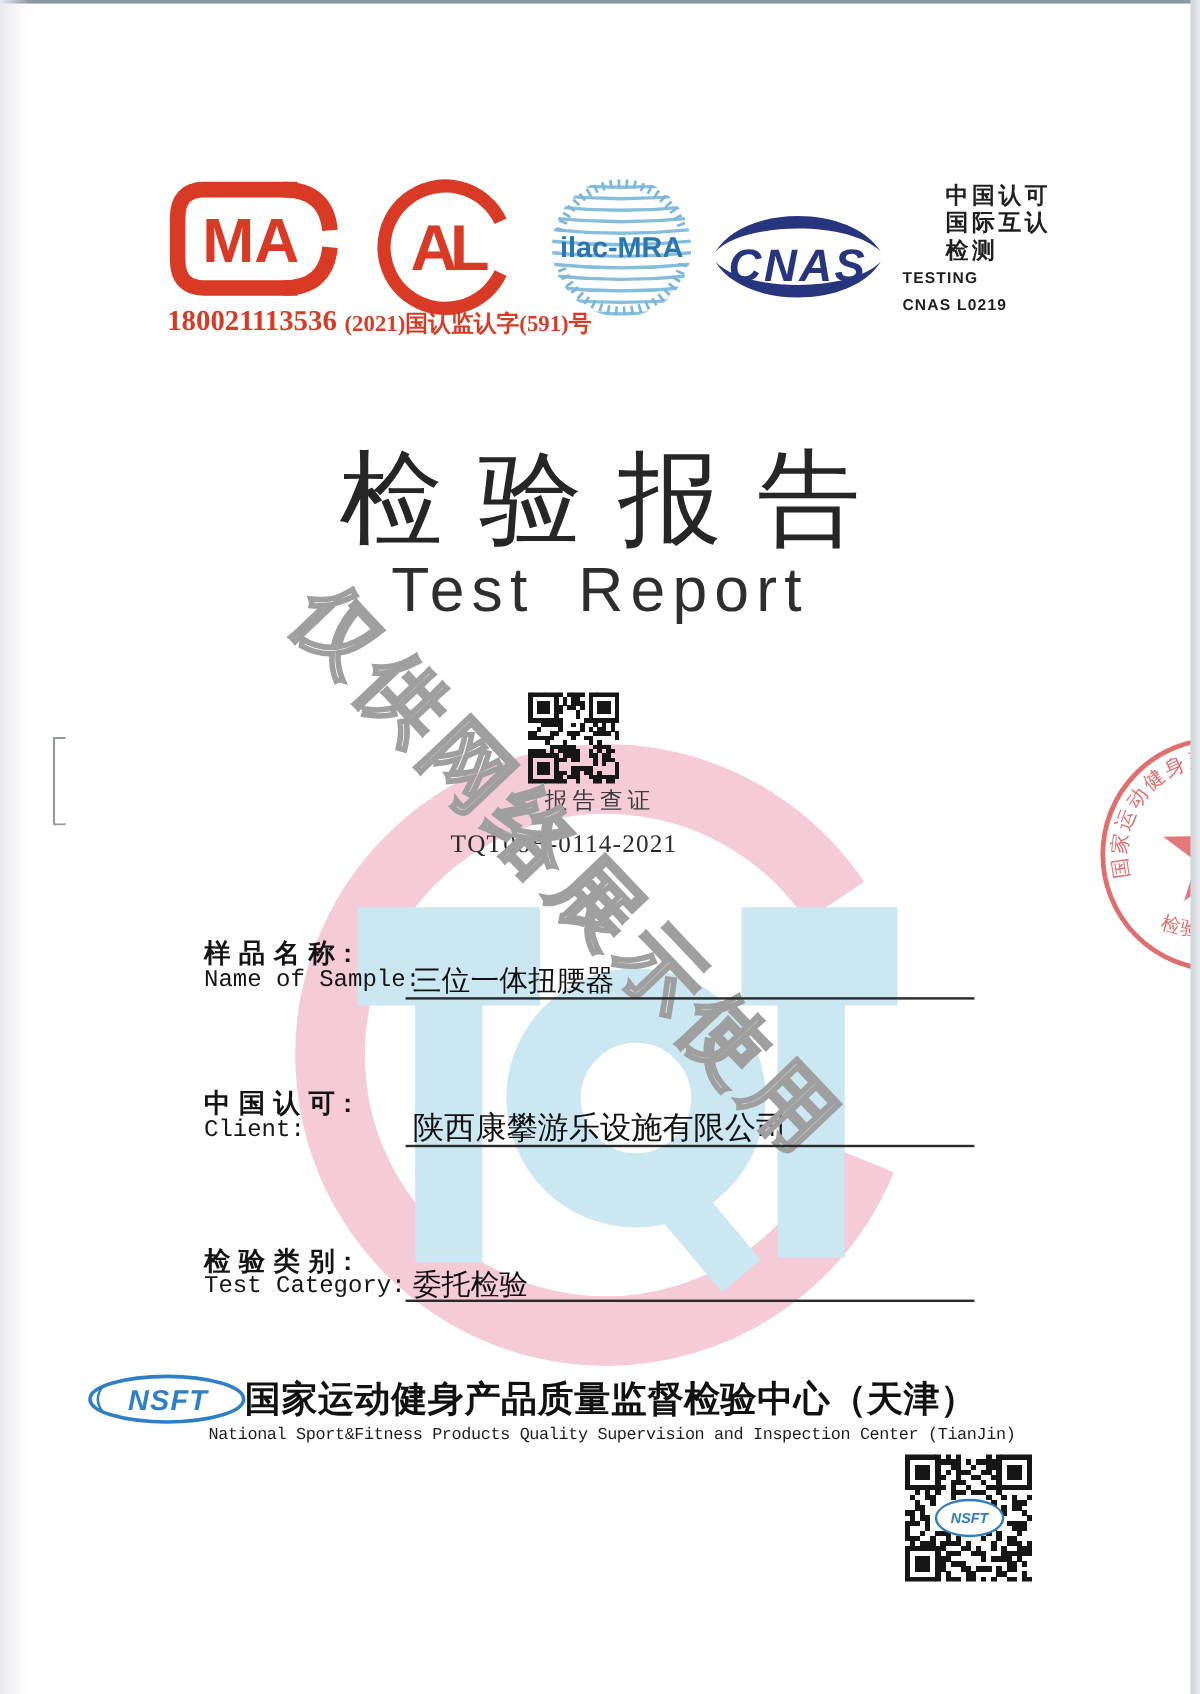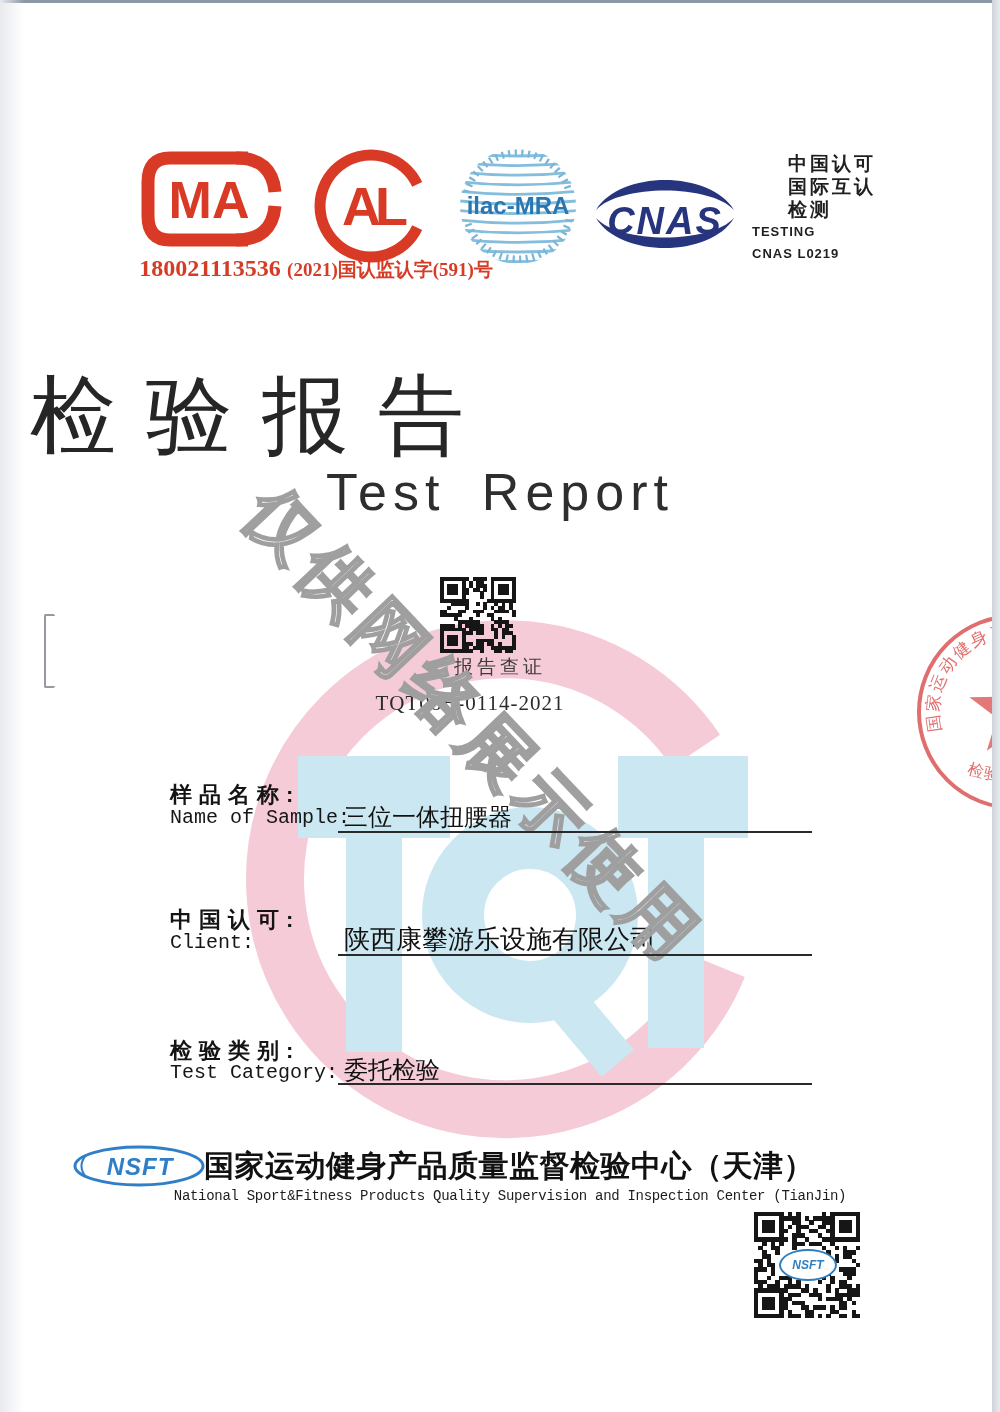--- a/index.html
+++ b/index.html
@@ -21,21 +21,21 @@
            color:rgba(155,155,155,0.25);-webkit-text-fill-color:transparent;-webkit-text-stroke:2.5px #9f9f9f;
            font-family:"Liberation Serif", serif;}
 
   
   .logo-num{color:#d63b26;font-weight:600;text-align:center;z-index:4;}
   .accred{left:752px;top:152px;z-index:4;color:#1f1f1f;}
   .accred .czh{font-size:19px;font-weight:700;line-height:23px;letter-spacing:3px;font-family:"Liberation Serif", serif;margin-left:36px;}
   .accred .cen{font-size:13px;font-weight:700;line-height:22px;letter-spacing:1px;}
 
   
-  .title-zh{left:0;width:1000px;top:358px;text-align:left;font-size:86px;letter-spacing:30px;text-indent:30px;
+  .title-zh{left:0;width:1000px;top:358px;text-align:center;font-size:86px;letter-spacing:30px;text-indent:30px;
             color:#262626;z-index:4;font-family:"Liberation Serif", serif;font-weight:500;}
   .title-en{left:0;width:1000px;top:462px;text-align:center;font-size:52px;letter-spacing:6px;word-spacing:16px;
             color:#2e2e2e;z-index:4;}
 
   
   .qr1{left:440px;top:577px;width:76px;height:76px;z-index:4;}
   .qr-caption{left:0;width:1000px;top:654px;text-align:center;font-size:19px;letter-spacing:4px;color:#3b3b3b;z-index:4;}
   .report-number{left:0;width:940px;top:691px;text-align:center;font-size:21px;letter-spacing:1px;color:#2b2b2b;z-index:4;
                  font-family:"Liberation Serif", serif;}
 

